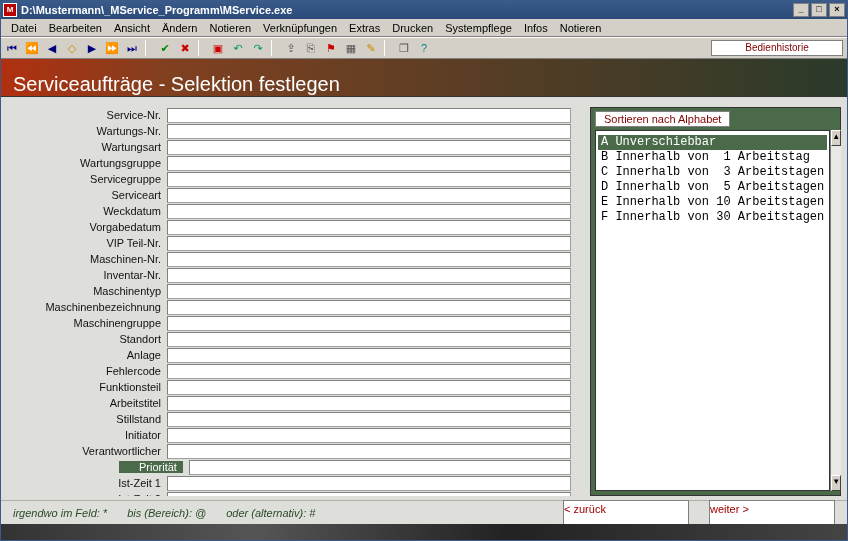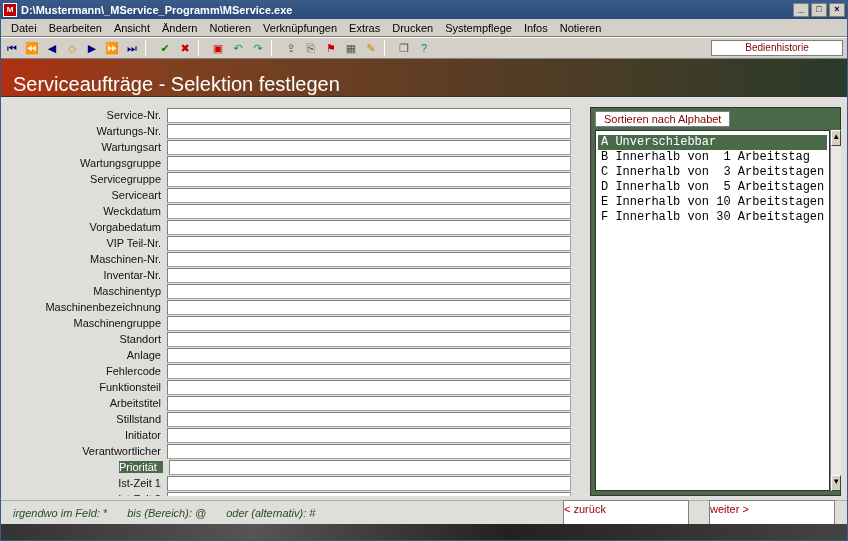--- a/index.html
+++ b/index.html
@@ -16,21 +16,21 @@
   .tb-group { display: flex; align-items: center; gap: 6px; padding-right: 8px; }
   .tb-sep { width: 1px; height: 16px; background: #888; border-right: 1px solid #fff; margin-right: 6px; }
   .tb-btn { width: 14px; height: 14px; cursor: pointer; text-align: center; font-size: 11px; line-height: 14px; font-family: Arial; }
   .sub-tb { width: 132px; height: 16px; border: 1px solid #808080; background: #fff; font-size: 10px; text-align: center; line-height: 14px; color: #800000; cursor: pointer; margin-left: auto; }
   .banner { height: 38px; background: linear-gradient(to right, #b03010 0%, #804020 20%, #2a3a2a 100%); color: #fff; display: flex; align-items: flex-end; padding: 0 12px; border-bottom: 1px solid #333; }
   .banner-title { font-size: 20px; font-weight: normal; font-family: Arial; }
   .content { flex: 1; display: flex; background: #dedfda; padding: 10px 6px 4px 6px; gap: 19px; overflow: hidden; }
   .form-area { flex: 1; overflow-y: auto; }
   .form-row { display: flex; align-items: center; height: 16px; }
   .form-label { width: 160px; text-align: right; padding-right: 6px; font-size: 11px; color: #111; }
-  .form-label.active { background: #4a6a4a; color: #fff; padding-left: 0; width: auto; margin-left: 112px; margin-right: 6px; }
+  .form-label.active { background: #4a6a4a; color: #fff; padding-left: 20px; width: auto; margin-left: 112px; margin-right: 6px; }
   .form-input { flex: 1; height: 15px; background: #fff; border: 1px solid #a0a0a0; border-top-color: #808080; border-left-color: #808080; font-size: 11px; padding: 0 2px; }
   .side-panel { width: 251px; background: #4a6a4a; border: 1px solid #333; display: flex; flex-direction: column; }
   .side-header { height: 22px; display: flex; align-items: center; padding: 4px; }
   .side-header .btn { background: #fff; border: 1px solid #808080; padding: 1px 8px; font-size: 11px; color: #800000; cursor: pointer; }
   .side-body { flex: 1; margin: 0 4px 4px 4px; display: flex; }
   .list-box { flex: 1; background: #fff; border: 1px solid #333; padding: 4px 2px; font-family: "Courier New", monospace; font-size: 12px; line-height: 15px; }
   .list-item { padding: 0 3px; white-space: pre; cursor: pointer; }
   .list-item.sel { background: #4a6a4a; color: #fff; }
   .scrollbar { width: 16px; background: #d4d0c8; border-left: 1px solid #808080; display: flex; flex-direction: column; }
   .sb-btn { height: 16px; background: #d4d0c8; border: 1px solid #fff; border-right-color:#404040; border-bottom-color:#404040; text-align: center; font-size: 8px; line-height: 12px; cursor: pointer; }

